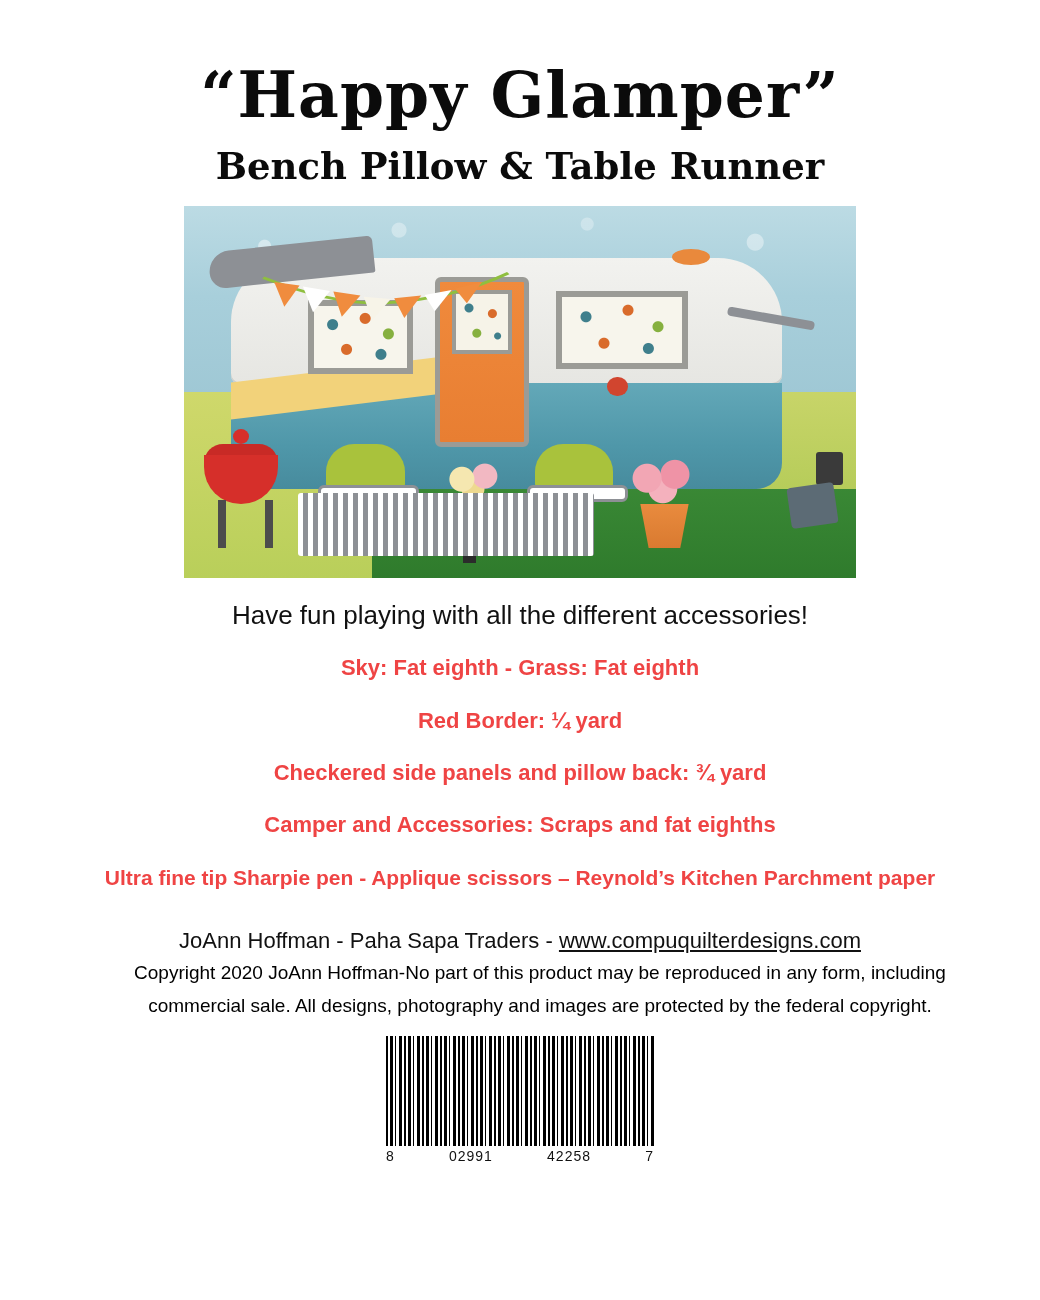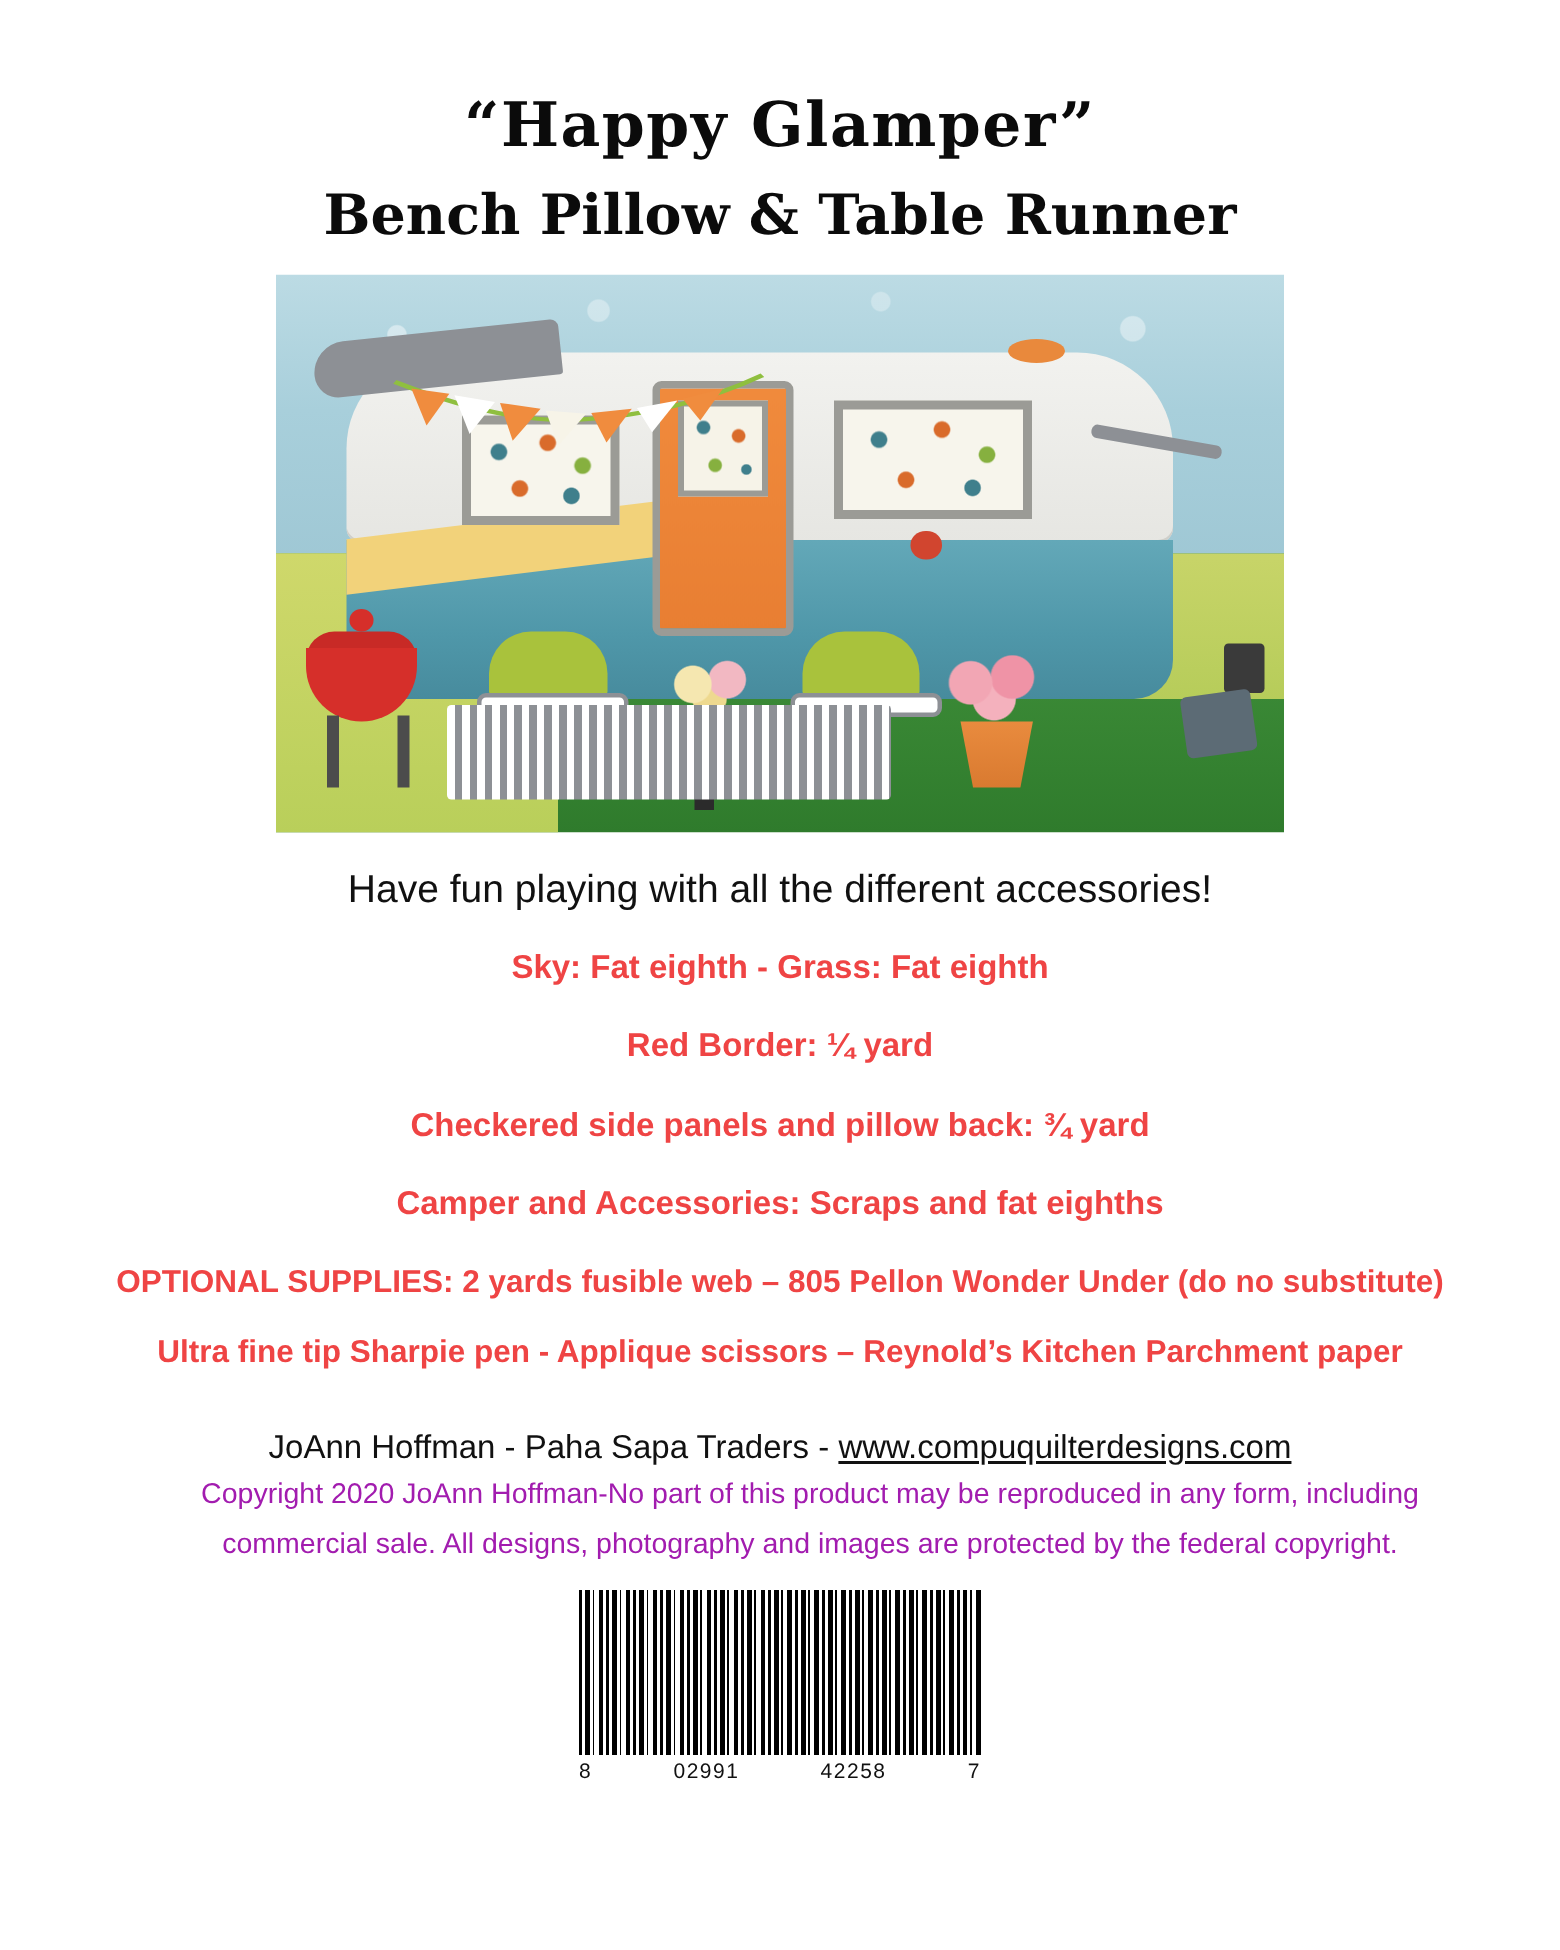--- a/index.html
+++ b/index.html
@@ -18,21 +18,21 @@
   .page {
     width: 1040px;
     height: 1300px;
     position: relative;
     display: flex;
     flex-direction: column;
     align-items: center;
   }
   .title {
     font-family: "DejaVu Serif", serif;
-    font-size: 41px;
+    font-size: 63px;
     font-weight: bold;
     letter-spacing: 1px;
     margin-top: 62px;
     line-height: 1.05;
     text-align: center;
     color: #0b0b0b;
   }
   .subtitle {
     font-family: "DejaVu Serif", serif;
     font-size: 37px;
@@ -326,21 +326,21 @@
     font-size: 22px;
     margin-bottom: 2px;
   }
   .footer .credit a {
     color: #111;
     text-decoration: underline;
   }
   .footer .copy {
     font-size: 19px;
     line-height: 1.75;
-    color: #a21caf;
+    color: #000000;
     padding-left: 40px;
   }
 
   
   .barcode-wrap {
     margin-top: 14px;
     width: 268px;
     position: relative;
   }
   .barcode {
@@ -434,21 +434,20 @@
     </div>
   </div>
 
   <div class="tagline">Have fun playing with all the different accessories!</div>
 
   <div class="supplies">
     <div class="line">Sky: Fat eighth - Grass: Fat eighth</div>
     <div class="line">Red Border: ¼ yard</div>
     <div class="line">Checkered side panels and pillow back: ¾ yard</div>
     <div class="line">Camper and Accessories: Scraps and fat eighths</div>
-    <div class="line small">OPTIONAL SUPPLIES: 2 yards fusible web – 805 Pellon Wonder Under (do no substitute)</div>
     <div class="line small">Ultra fine tip Sharpie pen - Applique scissors – Reynold’s Kitchen Parchment paper</div>
   </div>
 
   <div class="footer">
     <div class="credit">
       <span>JoAnn Hoffman - Paha Sapa Traders -  </span><a href="#">www.compuquilterdesigns.com</a>
     </div>
     <div class="copy">Copyright 2020 JoAnn Hoffman-No part of this product may be reproduced in any form, including</div>
     <div class="copy">commercial sale. All designs, photography and images are protected by the federal copyright.</div>
   </div>

